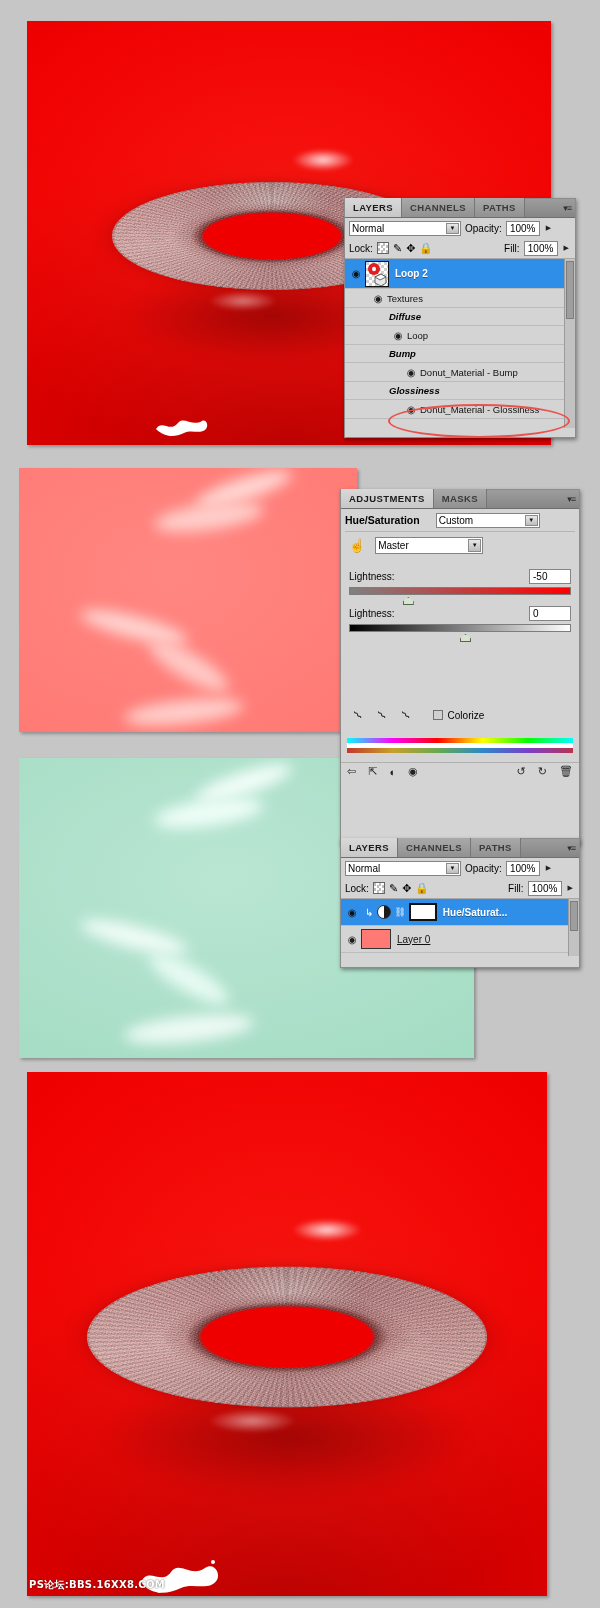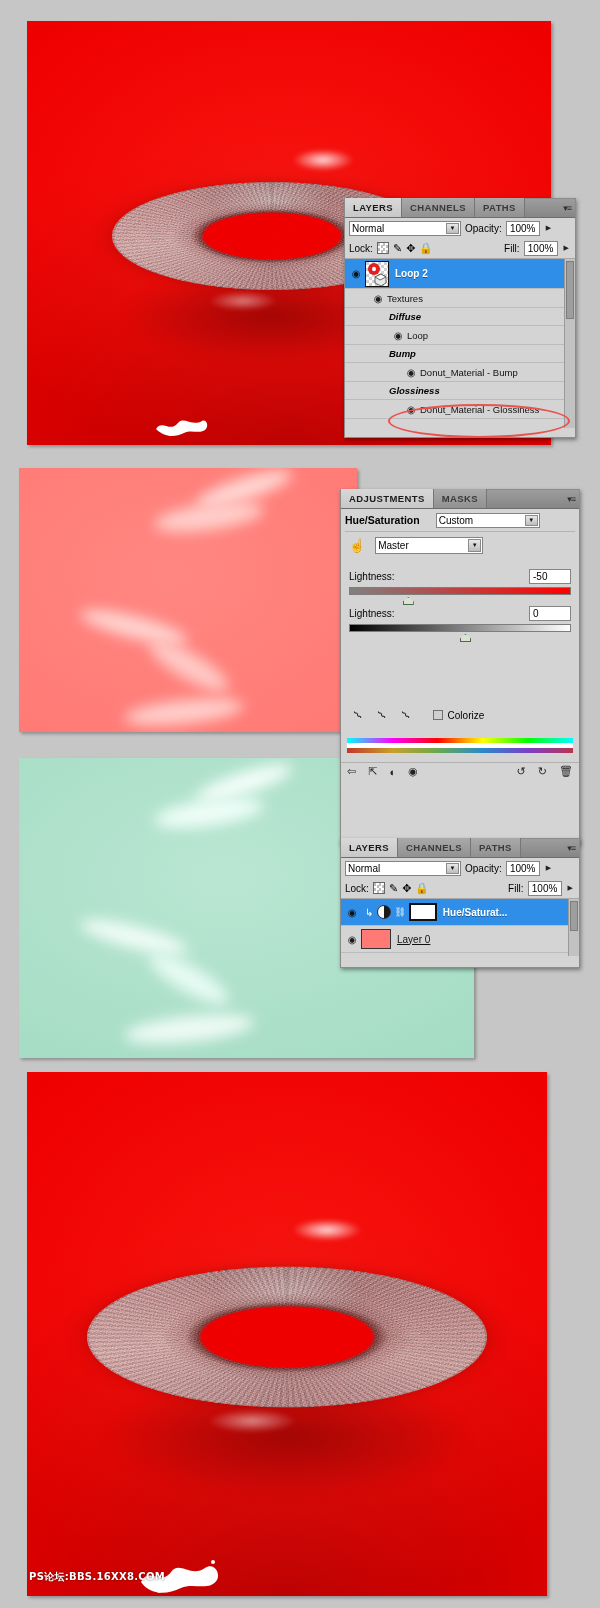--- a/index.html
+++ b/index.html
@@ -231,21 +231,21 @@
       <div class="donut"></div>
       <div class="donut-tex"></div>
       <div class="donut-hl" style="left:205px; top:32px; width:70px; height:22px;"></div>
       <div class="donut-hl" style="left:120px; top:222px; width:90px; height:24px; opacity:.6;"></div>
     </div>
     <svg class="splash" style="left:108px; top:480px;" width="90" height="44" viewBox="0 0 90 44">
       <path d="M6 30 C14 14, 26 34, 36 20 C44 8, 56 26, 70 16 C78 10, 86 20, 82 28 C74 40, 58 30, 46 36 C30 44, 14 42, 6 30 Z" fill="#ffffff"></path>
       <circle cx="24" cy="38" r="2.6" fill="#ffffff"></circle>
       <circle cx="78" cy="10" r="2" fill="#ffffff"></circle>
     </svg>
-    <div class="watermark" style="left:2px; bottom:12px;">PS论坛:BBS.16XX8.COM</div>
+    <div class="watermark" style="left:2px; bottom:4px;">PS论坛:BBS.16XX8.COM</div>
   </div>
 
   <div class="ps-panel" style="left:344px; top:198px; width:232px; height:240px;">
     <div class="tabbar">
       <div class="tab active">LAYERS</div>
       <div class="tab">CHANNELS</div>
       <div class="tab">PATHS</div>
       <div class="tab-menu">▾≡</div>
     </div>
 

